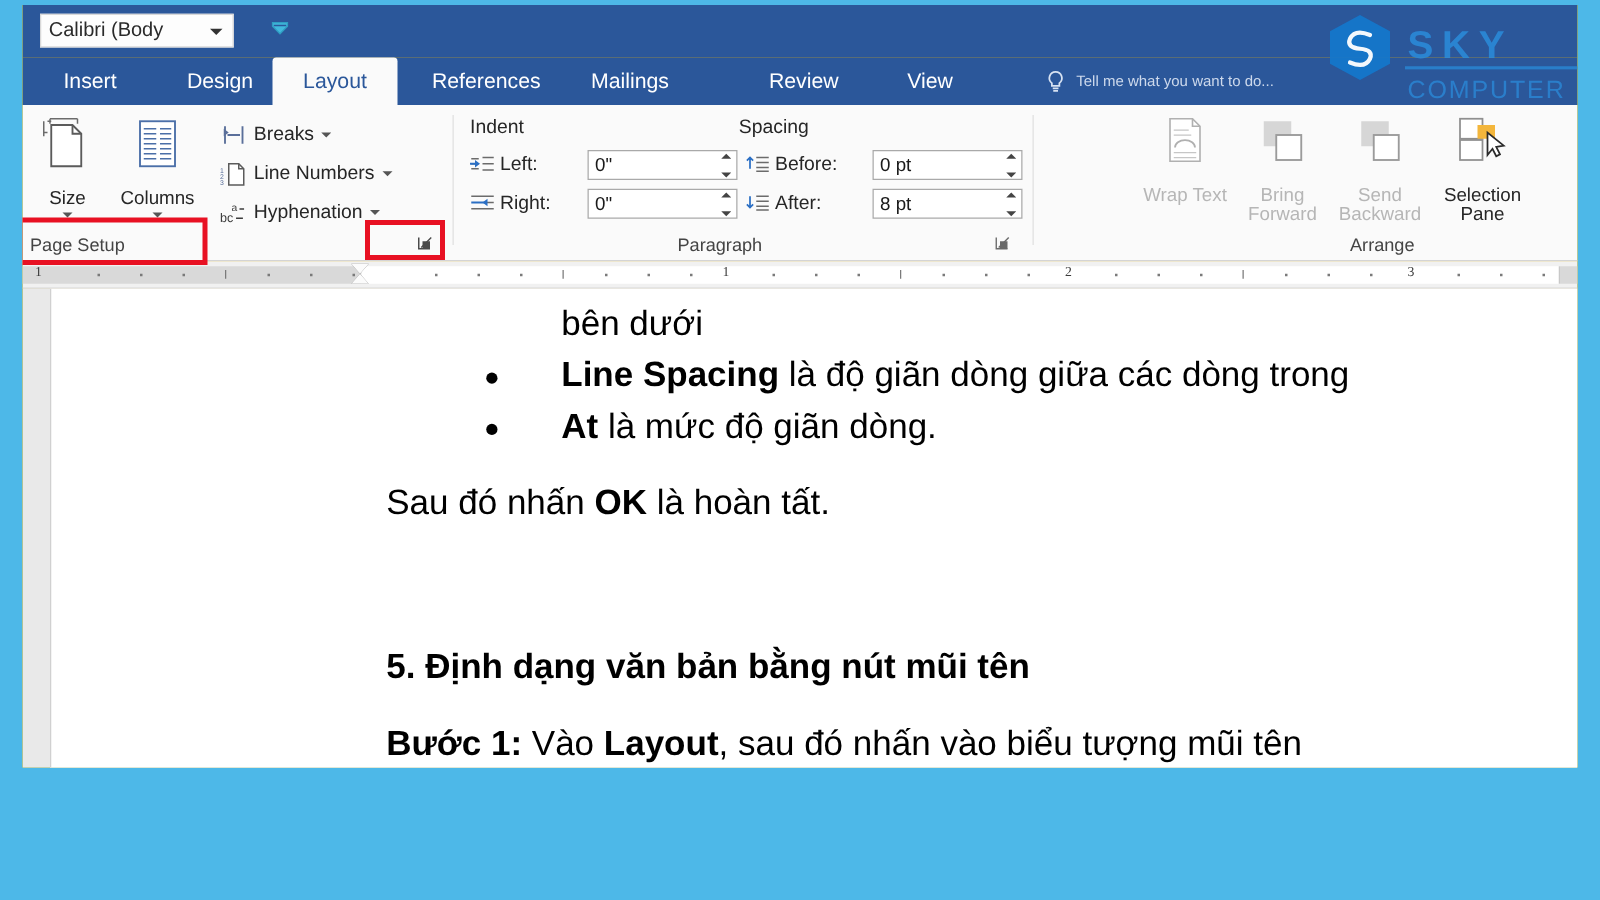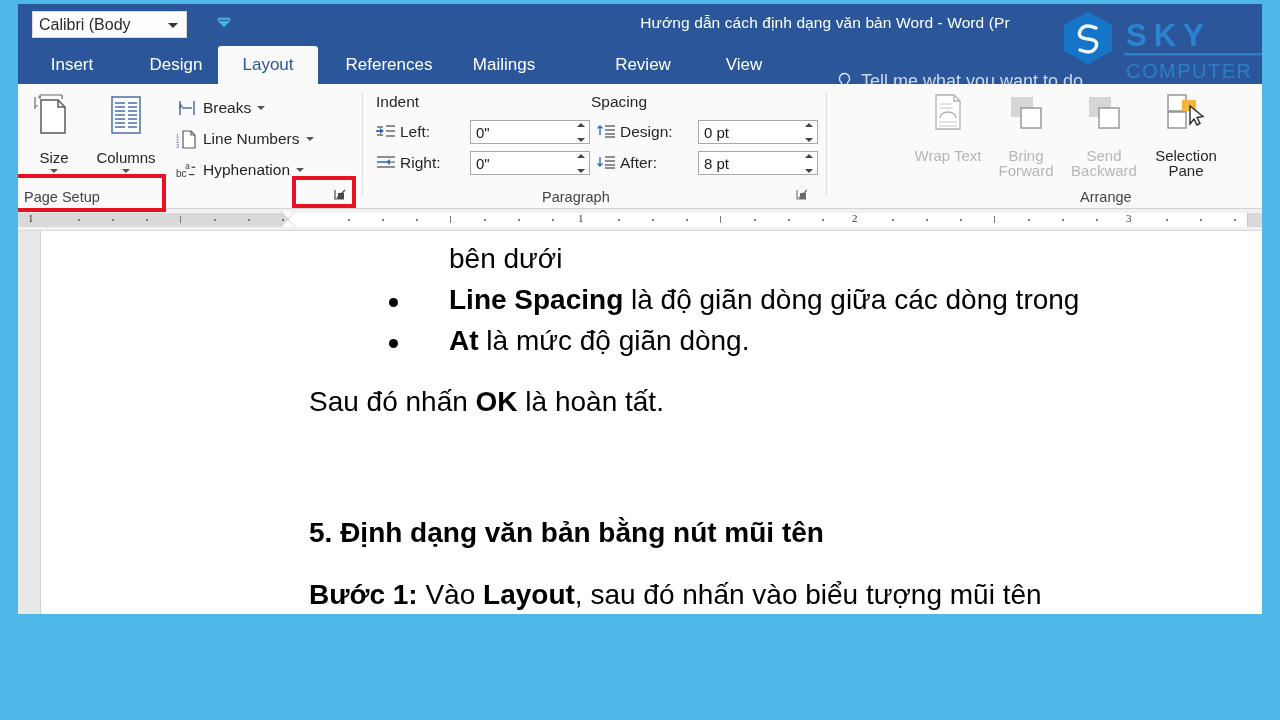--- a/index.html
+++ b/index.html
@@ -87,24 +87,24 @@
     white-space: nowrap;
   }
   .tab.active {
     background: #fafafa;
     color: #2b579a;
     border-top-left-radius: 3px;
     border-top-right-radius: 3px;
   }
   .tellme {
     position: absolute;
-    left: 818px; top: 16px; height: 38px;
+    left: 818px; top: 0; height: 38px;
     display: flex; align-items: center;
     color: #cdd9ec;
-    font-size: 18px;
+    font-size: 12px;
     white-space: nowrap;
   }
   .tellme .bulb { margin-right: 8px; display:flex; }
 
   
   .watermark {
     position: absolute;
     left: 1040px; top: 2px;
     width: 210px; height: 84px;
     pointer-events: none;
@@ -329,21 +329,20 @@
     <div class="qat-fontbox">
       <span>Calibri (Body</span>
       <span class="caret"></span>
     </div>
     <div class="qat-icon">
       <svg width="18" height="18" viewBox="0 0 18 18">
         <path d="M3 4 h12 v3 l-6 6 l-6 -6 z" fill="#41b8dd" stroke="#2f9ec2" stroke-width="1"></path>
         <path d="M4 6.4 h10" stroke="#2b579a" stroke-width="1.1"></path>
       </svg>
     </div>
-    <div class="doc-title">Hướng dẫn cách định dạng văn bản Word - Word (Pr</div>
   </div>
 
   <div class="tabstrip">
     <div class="tab" style="left:14px;  width:80px;">Insert</div>
     <div class="tab" style="left:110px; width:96px;text-align:right;">Design</div>
     <div class="tab active" style="left:200px; width:100px;">Layout</div>
     <div class="tab" style="left:310px; width:122px;">References</div>
     <div class="tab" style="left:431px; width:110px;">Mailings</div>
     <div class="tab" style="left:578px; width:94px;">Review</div>
     <div class="tab" style="left:690px; width:72px;">View</div>
@@ -484,21 +483,21 @@
         <span class="spin-dn"></span>
       </span>
     </div>
 
     <span style="position:absolute; left:578px; top:39px;">
       <svg width="20" height="16" viewBox="0 0 20 16">
         <path d="M4 12 V3 M1.5 5.5 L4 3 L6.5 5.5" stroke="#2b6fc4" stroke-width="1.4" fill="none"></path>
         <path d="M9 3 h10 M9 7 h10 M9 11 h10 M9 14 h10" stroke="#6b6b6b" stroke-width="1.3"></path>
       </svg>
     </span>
-    <div class="fieldlabel" style="left:602px; top:39px;">Design:</div>
+    <div class="fieldlabel" style="left:602px; top:39px;">Before:</div>
     <div class="spinbox" style="left:680px; top:36px; width:120px;">
       <span>0 pt</span>
       <span class="spin-arrows">
         <span class="spin-up"></span>
         <span class="spin-dn"></span>
       </span>
     </div>
 
     <span style="position:absolute; left:578px; top:70px;">
       <svg width="20" height="16" viewBox="0 0 20 16">

